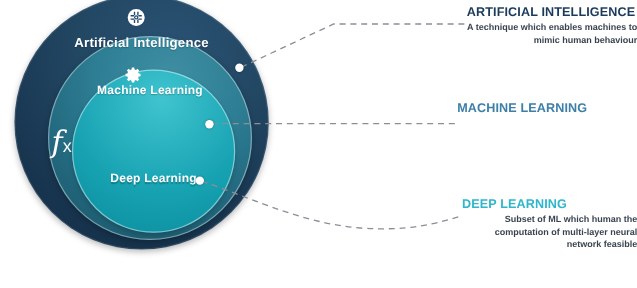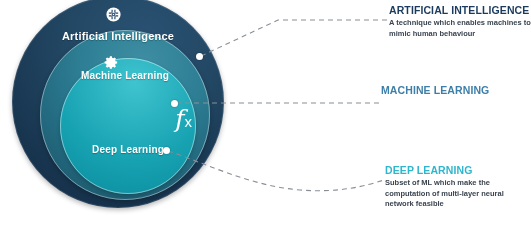--- a/index.html
+++ b/index.html
@@ -58,22 +58,22 @@
   }
   #ai-label{left:12px;top:30px;width:212px;font-size:11px;}
   #ml-label{left:40px;top:70px;width:170px;font-size:10px;}
   #dl-label{left:60px;top:144px;width:136px;font-size:10px;}
 
   
   .circ-icon{position:absolute;display:block;}
   #ai-icon{left:105px;top:6px;}
   #ml-icon{left:104px;top:55px;}
   #dl-icon{
-    left:56px;top:106px;width:136px;
-    text-align:right;color:#fff;
+    left:43px;top:106px;width:136px;
+    text-align:left;color:#fff;
     font-family:"DejaVu Serif", serif;
     font-size:25px;font-style:italic;
     line-height:1;
   }
   #dl-icon .fx-x{font-size:15px;font-style:normal;font-family:"Liberation Sans",sans-serif;}
 
   
   .dot{
     position:absolute;width:7px;height:7px;border-radius:50%;
     background:#ffffff;box-shadow:0 0 2px rgba(0,0,0,.35);
@@ -102,20 +102,21 @@
   #title-ai{color:#1b3a5c;}
   #title-ml{color:#3d7fa8;}
   #title-dl{color:#2fb6cc;}
 
   .b-desc{
     font-size:7.5px;
     line-height:1.42;
     color:#3a4450;
     margin:0;
     font-weight:bold;
+    text-align:right;
   }
 </style>
 </head>
 <body>
 
 <div id="stage">
 
   <div class="circle" id="ai-circle"></div>
   <div class="circle" id="ai-ring"></div>
 
@@ -164,16 +165,16 @@
     <div class="b-title" id="title-ai">ARTIFICIAL INTELLIGENCE</div>
     <div class="b-desc">A technique which enables machines to mimic human behaviour</div>
   </div>
 
   <div class="block" id="block-ml">
     <div class="b-title" id="title-ml">MACHINE LEARNING</div>
   </div>
 
   <div class="block" id="block-dl">
     <div class="b-title" id="title-dl">DEEP LEARNING</div>
-    <div class="b-desc">Subset of ML which make the computation of multi-layer neural network feasible</div>
+    <div class="b-desc">Subset of ML which human the computation of multi-layer neural network feasible</div>
   </div>
 
 </div>
 
 </body></html>

